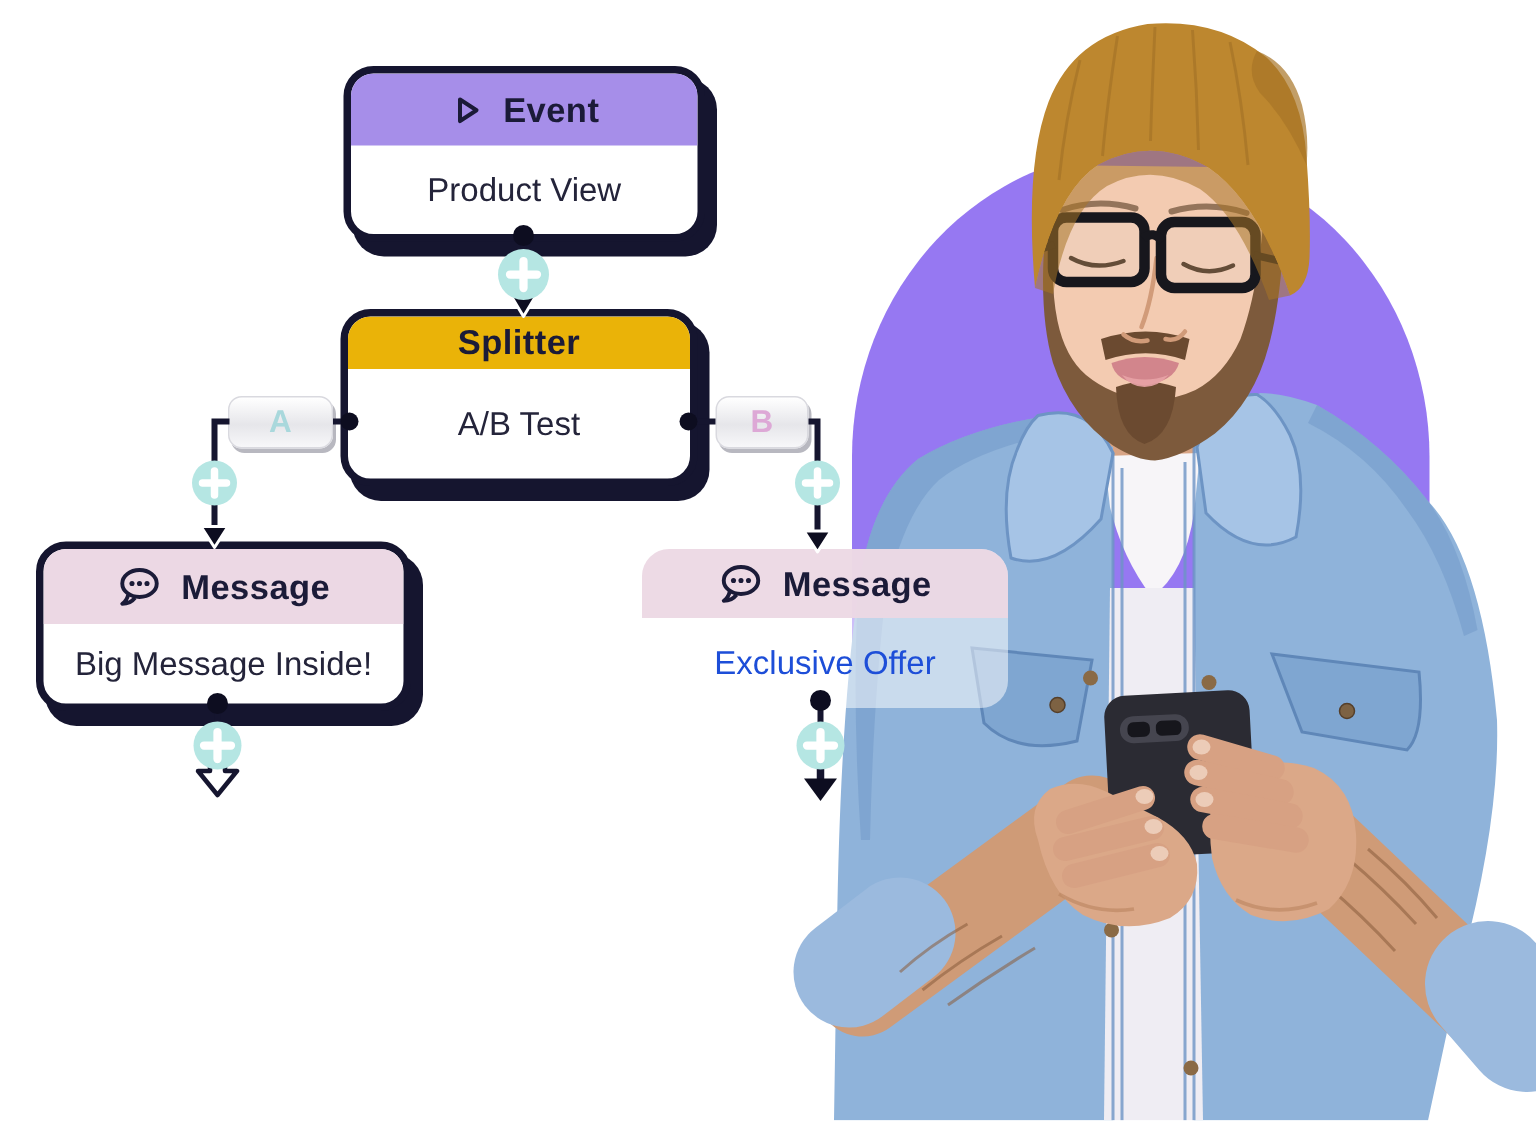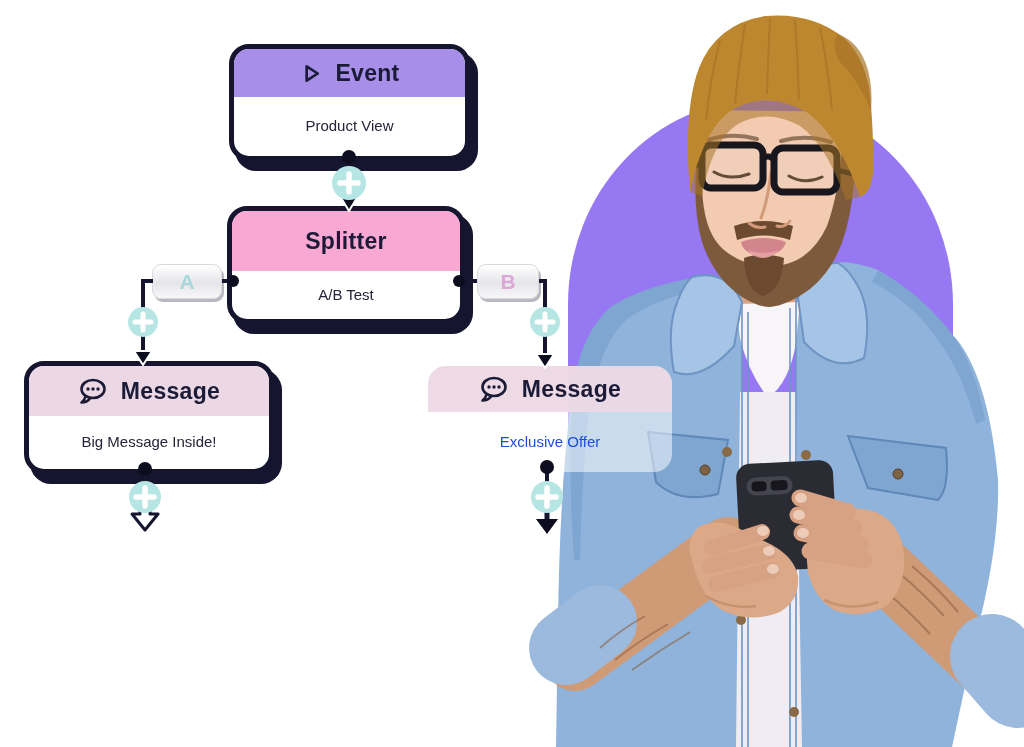--- a/index.html
+++ b/index.html
@@ -11,25 +11,25 @@
             border-radius:193px 193px 62px 62px / 205px 205px 62px 62px;}
   .man{position:absolute;left:0;top:0;width:1024px;height:747px;z-index:2;}
   .wires{position:absolute;left:0;top:0;width:1024px;height:747px;z-index:6;pointer-events:none;}
   
   .node{position:absolute;z-index:5;background:#ffffff;border:5px solid #15152f;
         border-radius:20px;box-shadow:7px 9px 0 1px #15152f;overflow:hidden;
         display:flex;flex-direction:column;box-sizing:border-box;}
   .hd{display:flex;align-items:center;justify-content:center;gap:13px;
       font-weight:bold;font-size:23px;color:#1b1b38;letter-spacing:.3px;flex:0 0 auto;}
   .bd{flex:1;display:flex;flex-direction:column;align-items:center;justify-content:center;
-      font-size:15px;color:#24243a;text-align:center;line-height:1.26;}
+      font-size:22px;color:#24243a;text-align:center;line-height:1.26;}
   .node.event{left:229px;top:44px;width:241px;height:117px;}
   .event .hd{height:48px;background:#a68ee9;}
   .node.splitter{left:227px;top:206px;width:238px;height:118px;}
-  .splitter .hd{height:60px;background:#f9a8d4;}
+  .splitter .hd{height:35px;background:#eab308;}
   .node.msg-left{left:24px;top:361px;width:250px;height:113px;}
   .msg-left .hd{height:50px;background:#ecd8e4;}
   .node.msg-right{left:428px;top:366px;width:244px;height:106px;border:none;
                   box-shadow:none;background:rgba(255,255,255,.52);border-radius:18px;}
   .msg-right .hd{height:46px;background:rgba(236,216,228,.95);}
   .msg-right .bd{color:#1d4ed8;}
   .icon{display:flex;align-items:center;}
   
   .pill{position:absolute;z-index:5;width:70px;height:35px;border-radius:9px;
         background:linear-gradient(180deg,#ffffff,#e6e6ea 55%,#f7f7f9);

